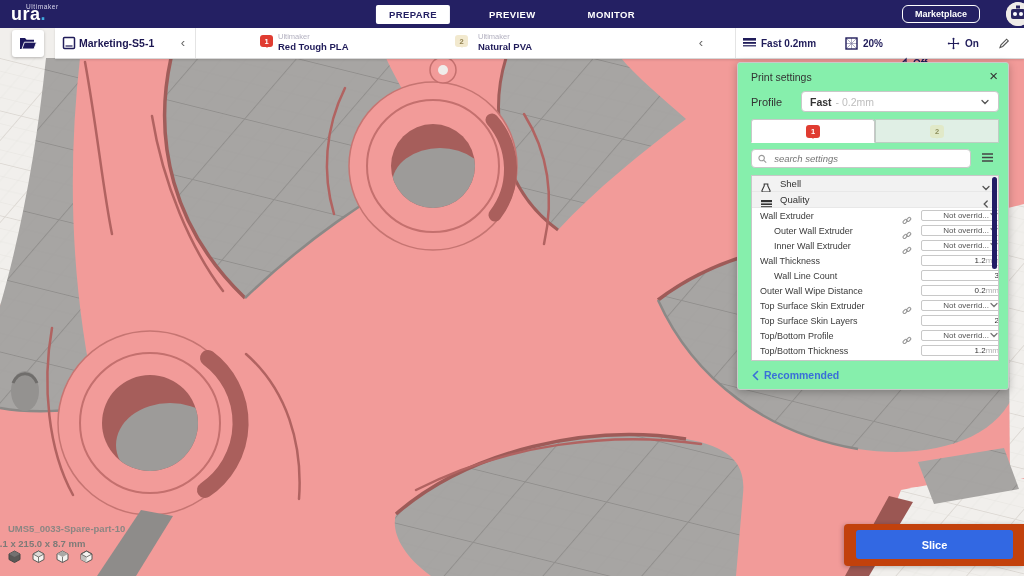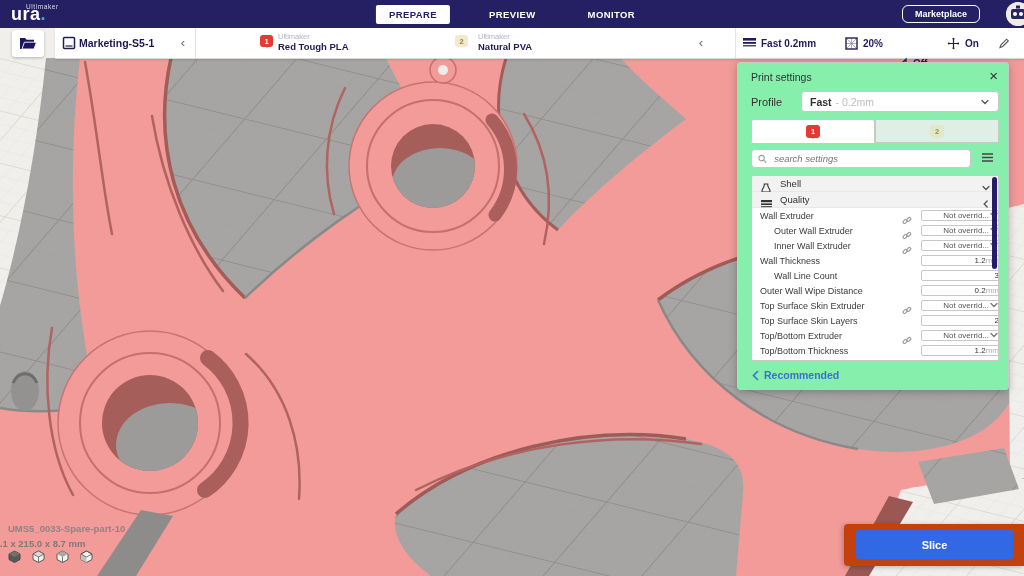--- a/index.html
+++ b/index.html
@@ -433,21 +433,21 @@
           </div>
         </div>
         <div class="srow">
           <span class="set-label" style="left:8px">Top Surface Skin Layers</span>
           <div class="ctl">
             <span class="nv">2</span>
             <span class="un"></span>
           </div>
         </div>
         <div class="srow">
-          <span class="set-label" style="left:8px">Top/Bottom Extruder</span>
+          <span class="set-label" style="left:8px">Top/Bottom Profile</span>
           <span class="link-ic"><svg width="10" height="9" viewBox="0 0 10 9">
               <g fill="none" stroke="#999" stroke-width="1.1">
                 <rect x="0.8" y="4" width="4.6" height="2.8" rx="1.4" transform="rotate(-45 3.1 5.4)"></rect>
                 <rect x="4.4" y="2" width="4.6" height="2.8" rx="1.4" transform="rotate(-45 6.7 3.4)"></rect>
               </g>
             </svg></span>
           <div class="ctl">
             <span class="dv">Not overrid...</span>
             <svg width="10" height="10" viewBox="0 0 10 10">
               <polyline points="2,3.5 5,6.5 8,3.5" fill="none" stroke="#777" stroke-width="1.3" stroke-linecap="round"></polyline>

